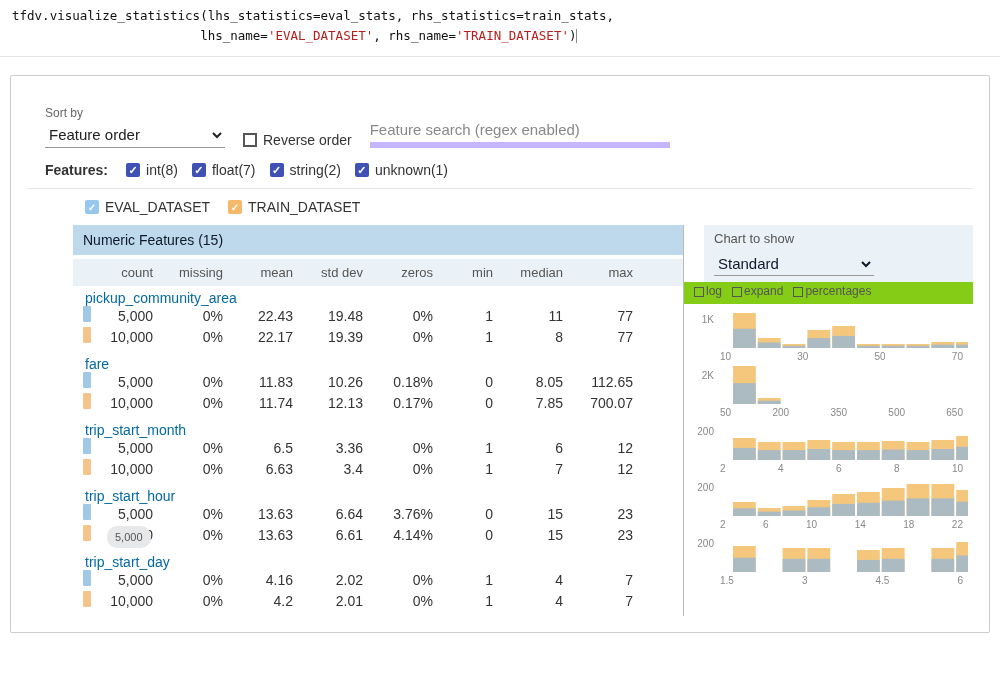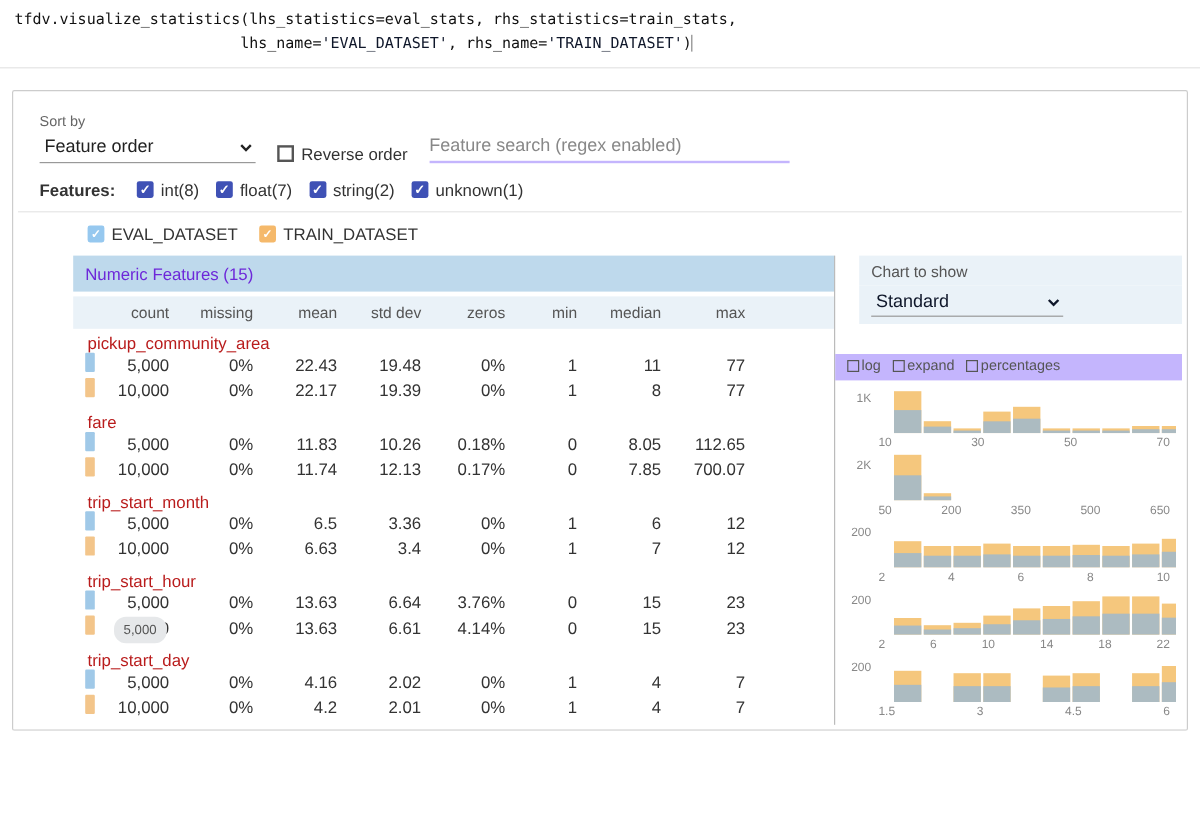--- a/index.html
+++ b/index.html
@@ -1,58 +1,58 @@
 <!DOCTYPE html>
 <html><head>
 <meta charset="utf-8">
 <style>
   * { box-sizing: border-box; margin: 0; padding: 0; }
   body { font-family: "Helvetica Neue", Arial, sans-serif; font-size: 13px; color: #333; background: #fff; width: 1000px; }
   
   .code-header { padding: 6px 8px 10px 12px; font-family: Menlo, Monaco, monospace; font-size: 12.5px; color: #111; background: #fff; border-bottom: 1px solid #e4e4e4; line-height: 1.6; }
   .code-header .fn { color: #111; }
-  .code-header .str { color: #0f172a; }
+  .code-header .str { color: #b91c1c; }
   .code-header .cursor { border-left: 1px solid #888; display: inline-block; height: 14px; vertical-align: text-bottom; }
 
-  .container { margin: 18px 10px 0 10px; border: 1px solid #ccc; border-radius: 2px; padding: 4px; }
+  .container { margin: 18px 10px 0 10px; border: 1px solid #ccc; border-radius: 2px; padding: 16px; }
   .toprow { display: flex; align-items: flex-end; gap: 18px; padding: 14px 18px 6px 18px; }
   .sortby-lbl { font-size: 12px; color: #666; margin-bottom: 2px; }
   .sortby-sel { width: 180px; border: none; border-bottom: 1px solid #999; background: transparent; font-size: 15px; padding: 3px 0; color: #222; }
   .reverse { display: flex; align-items: center; gap: 6px; font-size: 14px; color: #333; }
   .square-cb { width: 14px; height: 14px; border: 2px solid #555; display: inline-block; }
-  .search { flex: 0 0 300px; border: none; border-bottom: 2px solid #c4b5fd; font-size: 15px; padding: 4px 0; color: #777; font-style: normal; }
+  .search { flex: 0 0 300px; border: none; border-bottom: 6px solid #c4b5fd; font-size: 15px; padding: 4px 0; color: #777; font-style: normal; }
   .search::placeholder { color: #888; }
 
   .featrow { display: flex; align-items: center; gap: 14px; padding: 8px 18px; font-size: 14px; color: #333; text-align: right; }
   .featrow b { font-weight: 600; margin-right: 4px; }
   .cb { width: 14px; height: 14px; background: #3f51b5; border-radius: 2px; display: inline-flex; align-items: center; justify-content: center; color: #fff; font-size: 11px; font-weight: bold; }
   .cbitem { display: flex; align-items: center; gap: 6px; }
 
   .divider { height: 1px; background: #e5e5e5; margin: 2px 0 6px 0; }
 
   .legend-row { display: flex; align-items: center; gap: 18px; padding: 4px 0 10px 58px; font-size: 14px; }
   .legend-cb { width: 14px; height: 14px; border-radius: 2px; display: inline-flex; align-items: center; justify-content: center; color: #fff; font-size: 10px; font-weight: bold; }
   .legend-blue { background: #96c8ef; }
   .legend-orange { background: #f5b96b; }
 
   .panels { margin: 0 0 0 46px; display: flex; }
   .left-panel { flex: 1 1 auto; }
   .right-panel { width: 290px; border-left: 1px solid #bbb; }
 
-  .section-hdr { background: #bed9ec; padding: 7px 10px; font-size: 14px; color: #6d28d9; margin-bottom: 4px; }
+  .section-hdr { background: #bed9ec; padding: 7px 10px; font-size: 14px; color: #0f172a; margin-bottom: 4px; }
   .right-hdr-area { background: #eaf2f8; padding: 6px 10px 4px 10px; font-size: 13px; color: #555; margin-left: 20px; }
-  .right-ctl-row { background: #c4b5fd; padding: 2px 10px 6px 10px; font-size: 12px; color: #555; display: flex; gap: 10px; align-items: center; margin-top: 25px; }
+  .right-ctl-row { background: #84cc16; padding: 2px 10px 6px 10px; font-size: 12px; color: #555; display: flex; gap: 10px; align-items: center; }
   .right-ctl-row .mini-cb { width: 10px; height: 10px; border: 1.5px solid #555; display: inline-block; margin-right: 2px; vertical-align: middle; }
   .chartsel { width: 160px; border: none; border-bottom: 1px solid #999; background: transparent; font-size: 15px; padding: 2px 0; margin: 2px 0 2px 0; color: #0f172a; }
 
   .thead { background: #eaf2f8; display: grid; grid-template-columns: 18px 70px 70px 70px 70px 70px 60px 70px 70px; font-size: 13px; color: #555; padding: 6px 0 6px 0; }
   .thead span, .trow span { text-align: right; padding-right: 8px; }
   
   .featblock { margin-bottom: 4px; }
-  .featname { padding: 4px 0 0 12px; font-size: 14px; color: #b91c1c; }
+  .featname { padding: 4px 0 0 12px; font-size: 14px; color: #0369a1; }
   .trow { display: grid; grid-template-columns: 18px 70px 70px 70px 70px 70px 60px 70px 70px; font-size: 14px; color: #333; line-height: 20px; }
   .bar { width: 4px; height: 16px; margin-left: 10px; display: inline-block; border-radius: 1px; }
   .bar.blue { background: #a0c9e8; }
   .bar.orange { background: #f3c58a; }
 
   .mini-chart { height: 52px; margin: 4px 6px 4px 6px; position: relative; }
   .mini-chart svg { width: 278px; height: 40px; }
   .axis-labels { display: flex; justify-content: space-between; font-size: 10px; color: #888; padding: 0 4px 0 30px; align-items: flex-end; }
   .ylab { position: absolute; left: 0; top: 6px; font-size: 10px; color: #888; width: 24px; text-align: right; }
 

